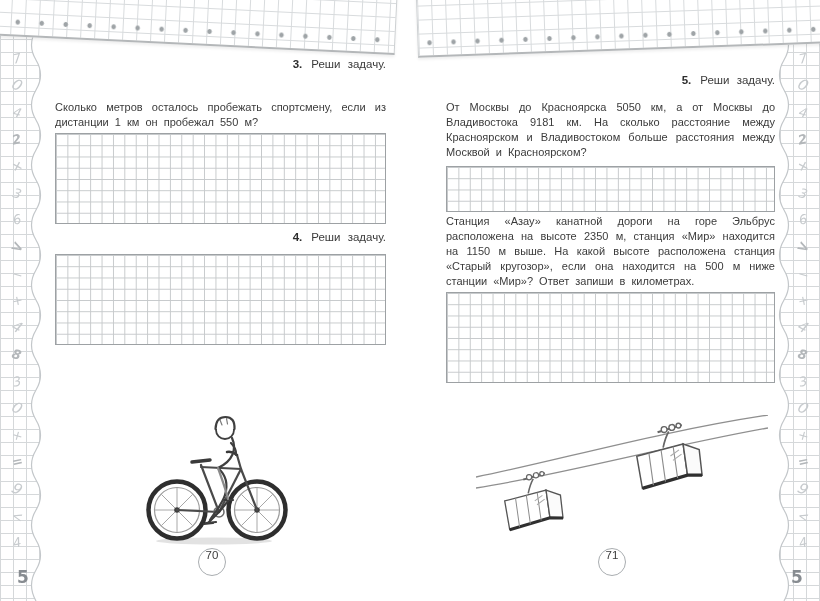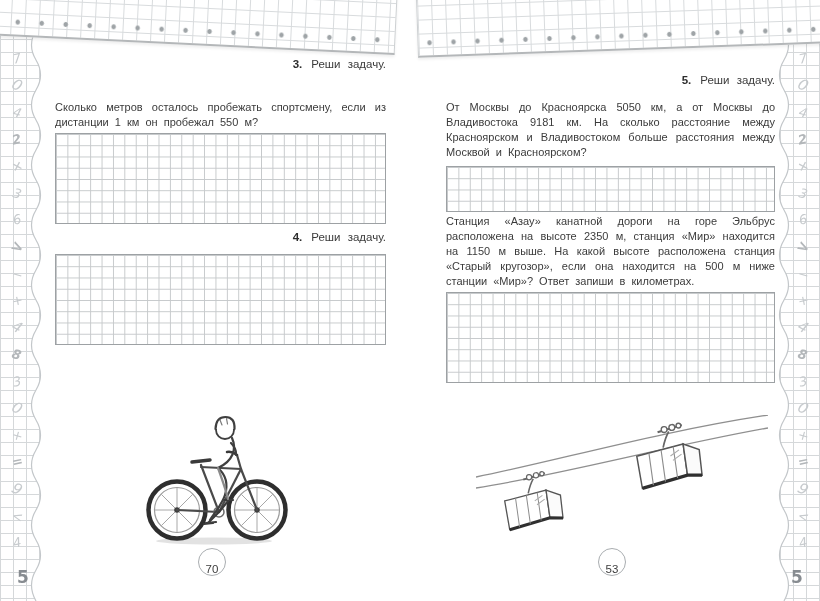--- a/index.html
+++ b/index.html
@@ -54,21 +54,21 @@
   .p3{top:0;} .p3 .problem-text{margin-top:28px;} .p3 .answer-grid{margin-top:3px;height:89px;}
   .p4{top:165px;margin-top:8px;} .p4 .problem-text{margin-top:9px;} .p4 .answer-grid{margin-top:9px;height:89px;}
   .p5{top:16px;} .p5 .problem-text{margin-top:12px;} .p5 .answer-grid{margin-top:6px;height:44px;}
   .p6{top:148px;} .p6 .problem-text{margin-top:9px;} .p6 .answer-grid{margin-top:3px;height:89px;}
 
   .illustration{position:absolute;}
   .bike-illustration{top:348px;left:83px;width:152px;height:142px;}
   .cable-illustration{top:358px;left:30px;width:292px;height:135px;}
 
   .page-circle{position:absolute;top:491px;width:26px;height:26px;border:1px solid #a9adb0;
-    border-radius:50%;display:flex;align-items:flex-end;justify-content:center;
+    border-radius:50%;display:flex;align-items:flex-start;justify-content:center;
     font-size:11.5px;color:#3c3c3c;background:#fff;}
   .page-left .page-circle{left:143px;}
   .page-right .page-circle{left:152px;}
 </style>
 </head>
 <body>
 
 <div class="spread">
 
   <div class="side-margin left">
@@ -261,17 +261,17 @@
           </g>
         </defs>
         <path d="M0,62 C80,46 185,16 292,0" stroke="#8f8f8f" stroke-width="1.3" fill="none"></path>
         <path d="M0,73 C85,60 195,30 292,13" stroke="#8f8f8f" stroke-width="1.3" fill="none"></path>
         <use href="#gondola" transform="translate(28,76) rotate(-4)"></use>
         <use href="#gondola" transform="translate(160,30) rotate(-4) scale(1.12)"></use>
       </svg>
     </div>
 
     <div class="page-circle">
-      <span>53</span>
+      <span>71</span>
     </div>
   </main>
 
 </div>
 
 </body></html>

